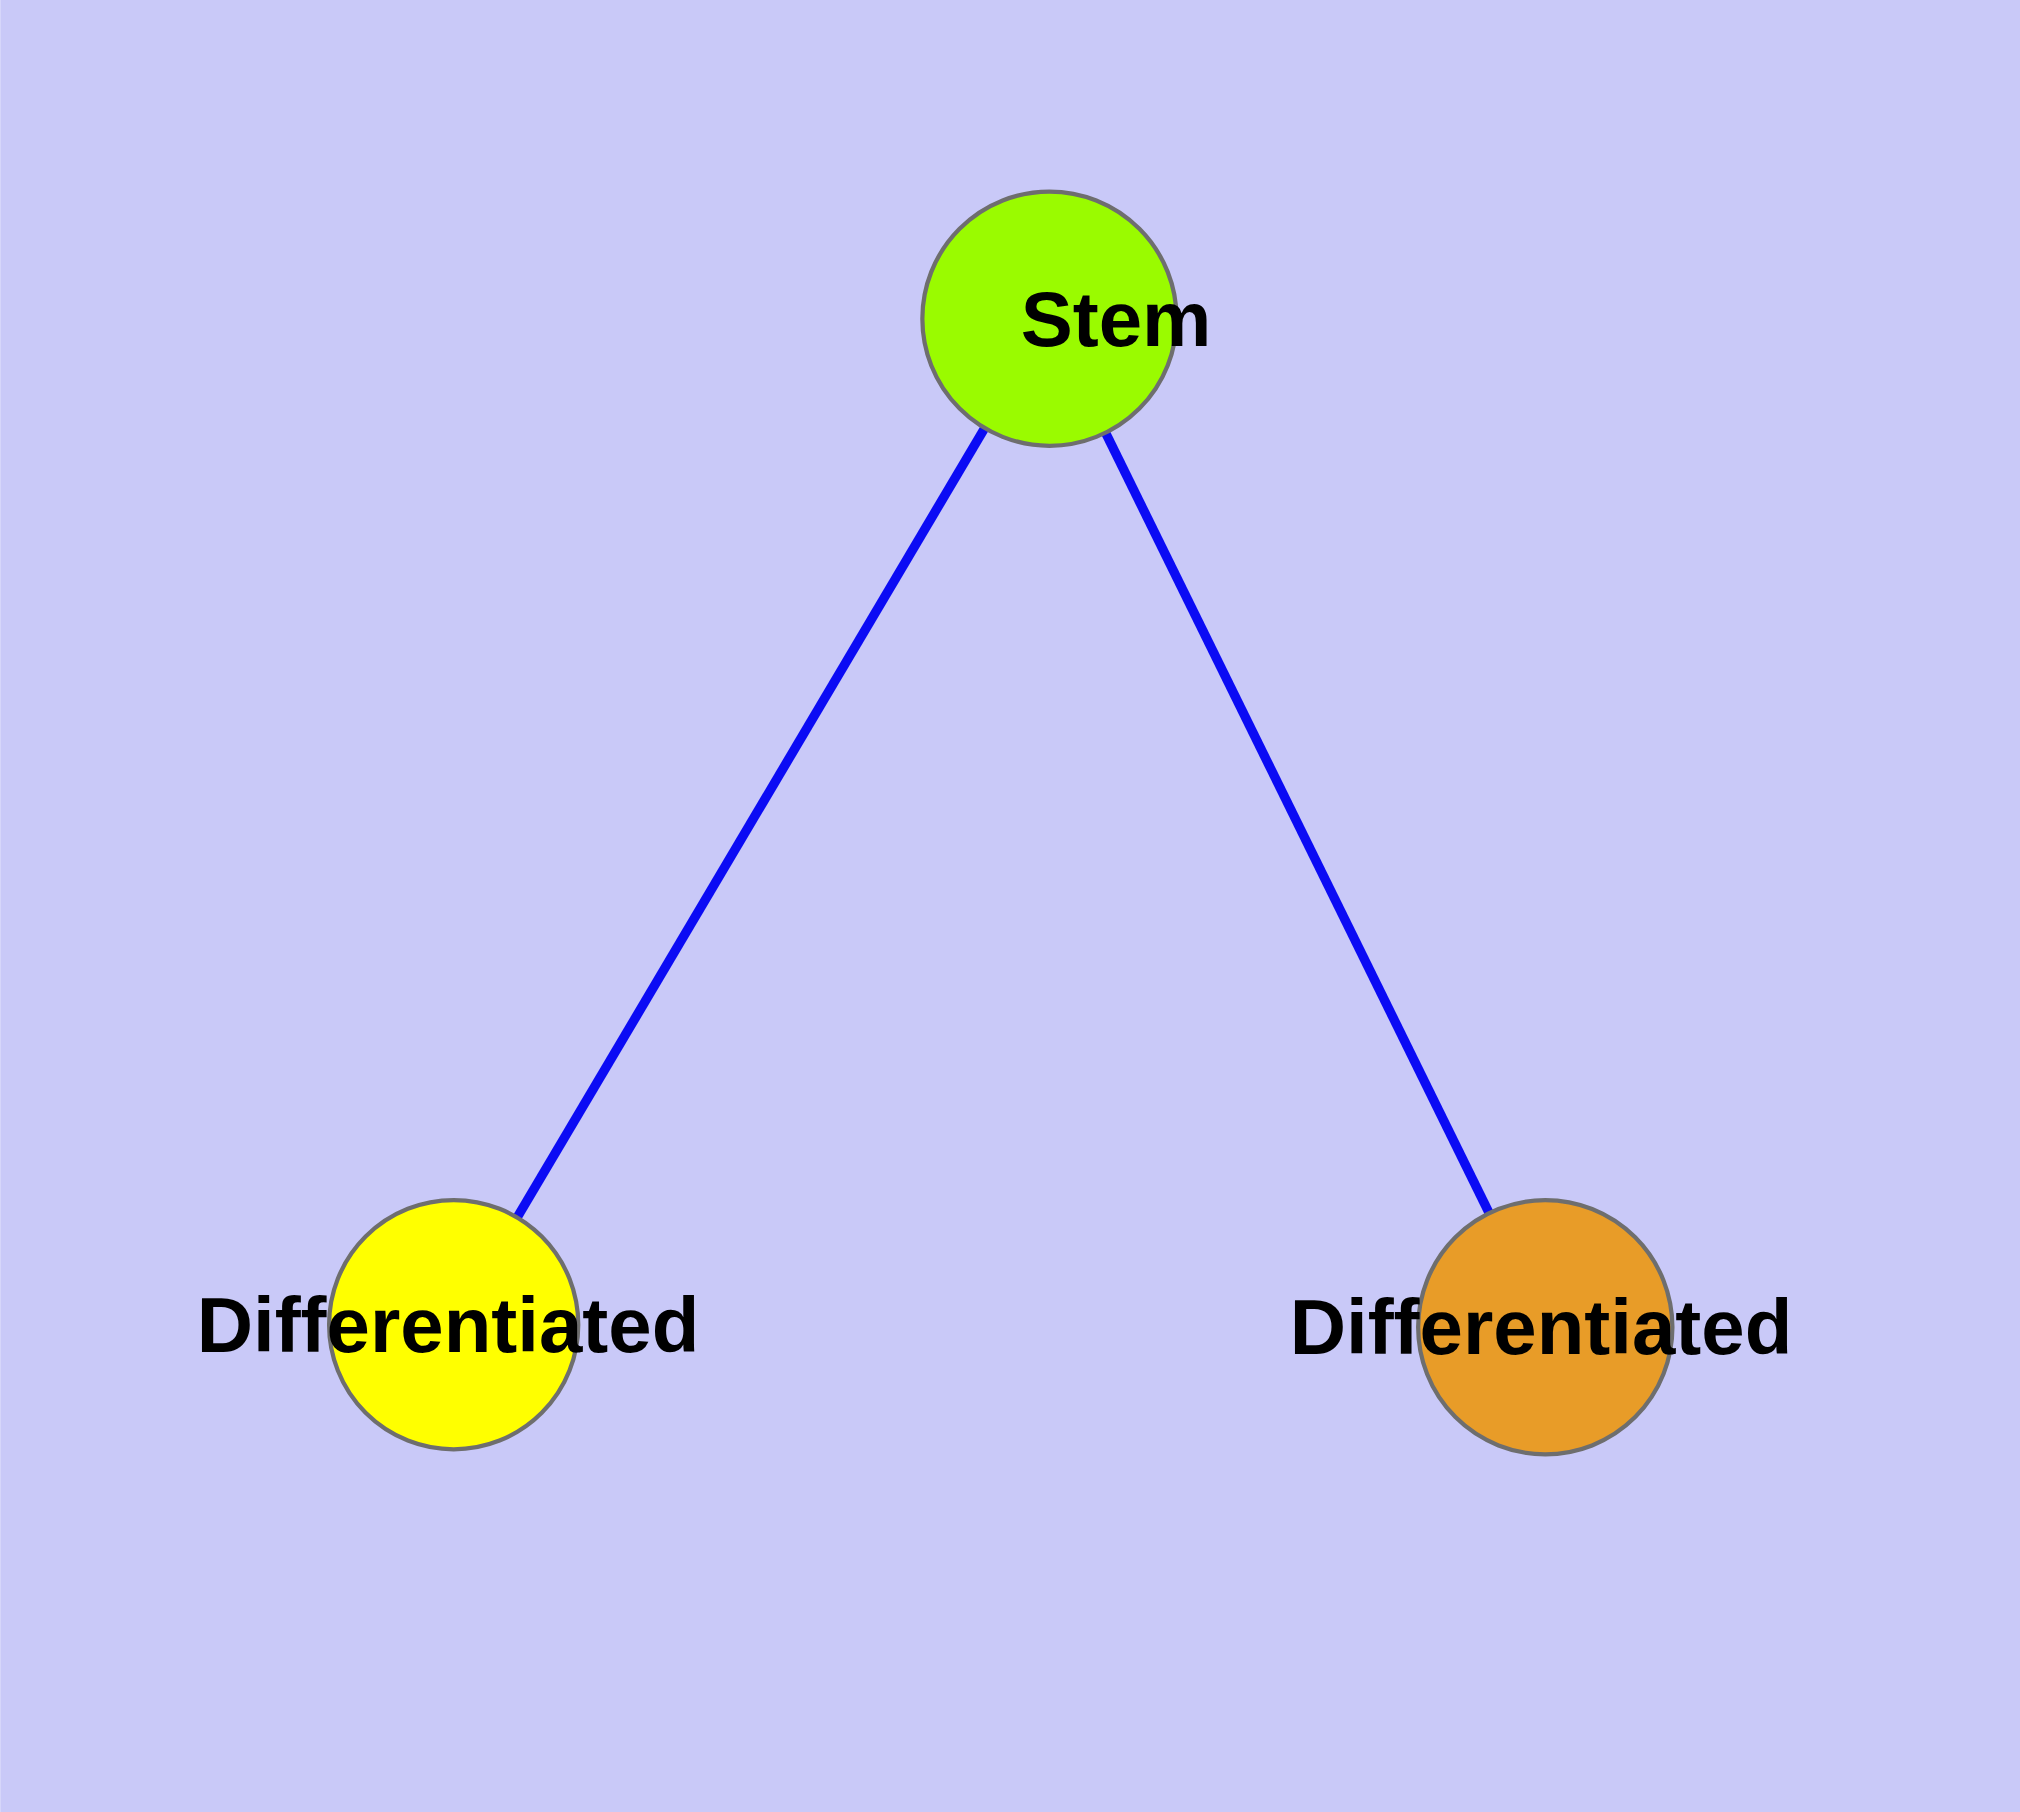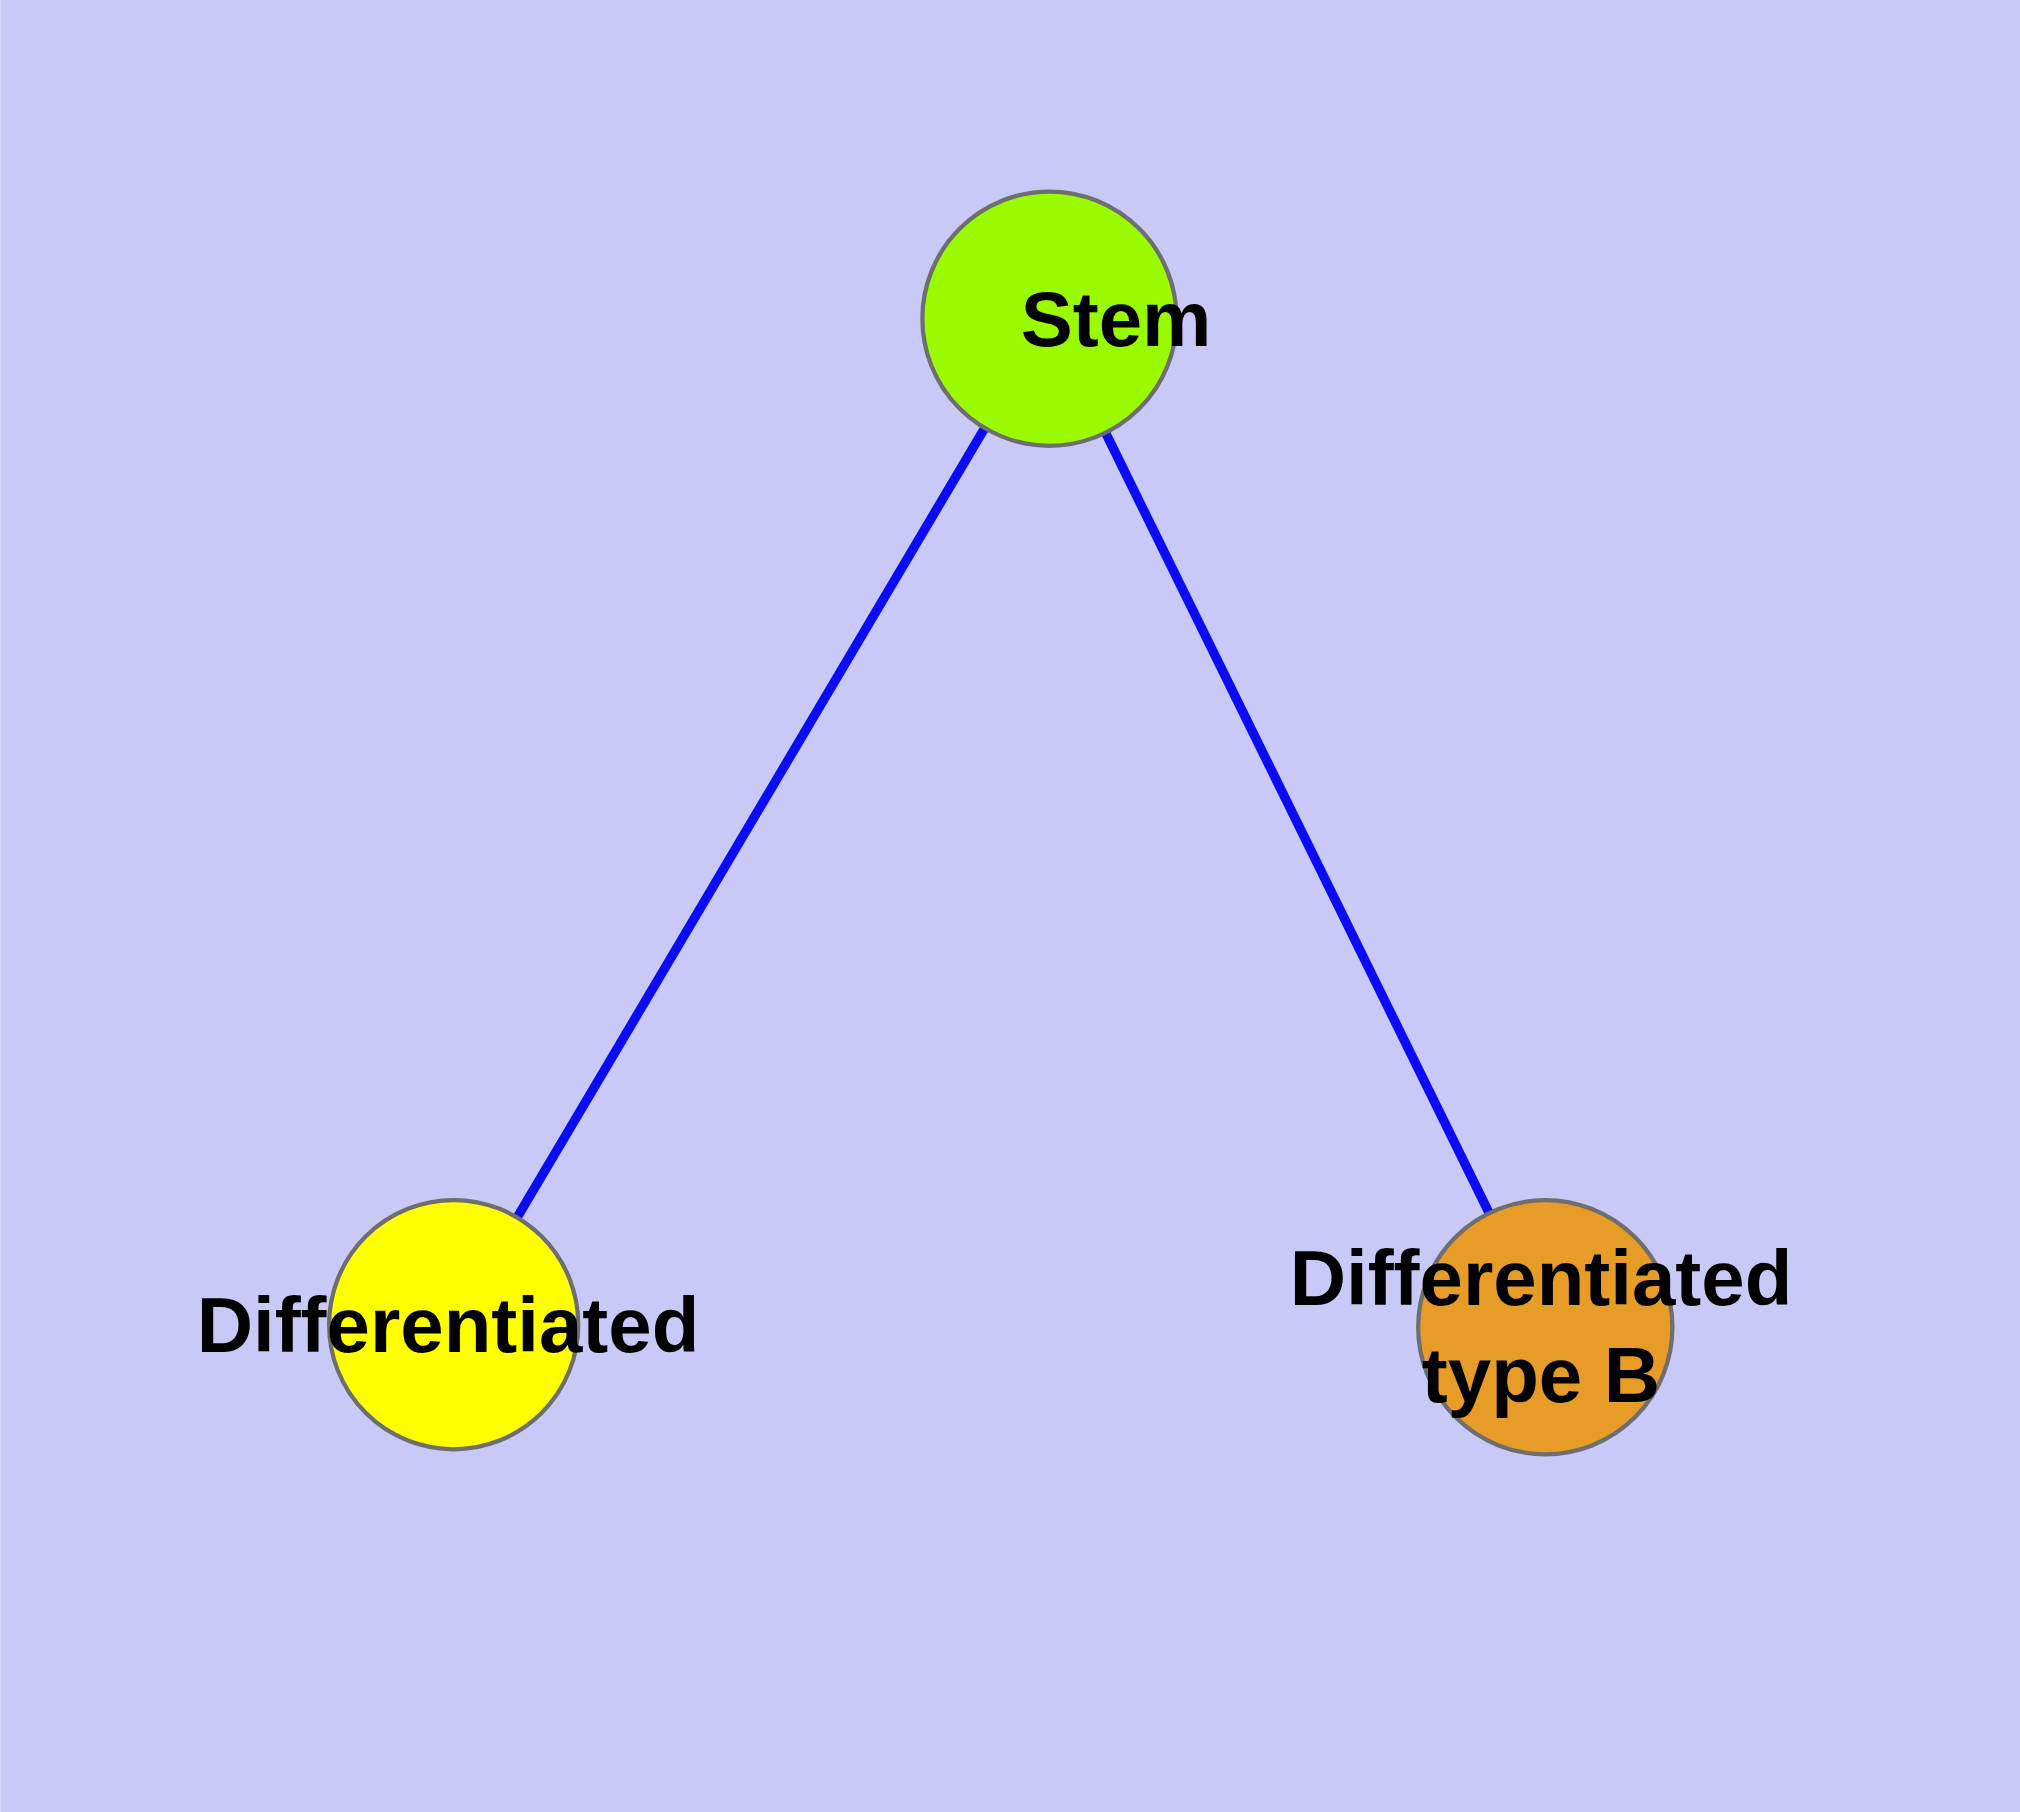--- a/index.html
+++ b/index.html
@@ -55,15 +55,14 @@
 <div class="node-label" style="left: 1108px; top: 319px; margin-left: 8px;">
   <span class="line">Stem</span>
 </div>
 
 <div class="node-label" style="left: 448px; top: 1325px;">
   <span class="line">Differentiated</span>
 </div>
 
 <div class="node-label" style="left: 1541px; top: 1327px;">
   <span class="line">Differentiated</span>
-  <span class="line">type B</span>
 </div>
 
 
 </body></html>

